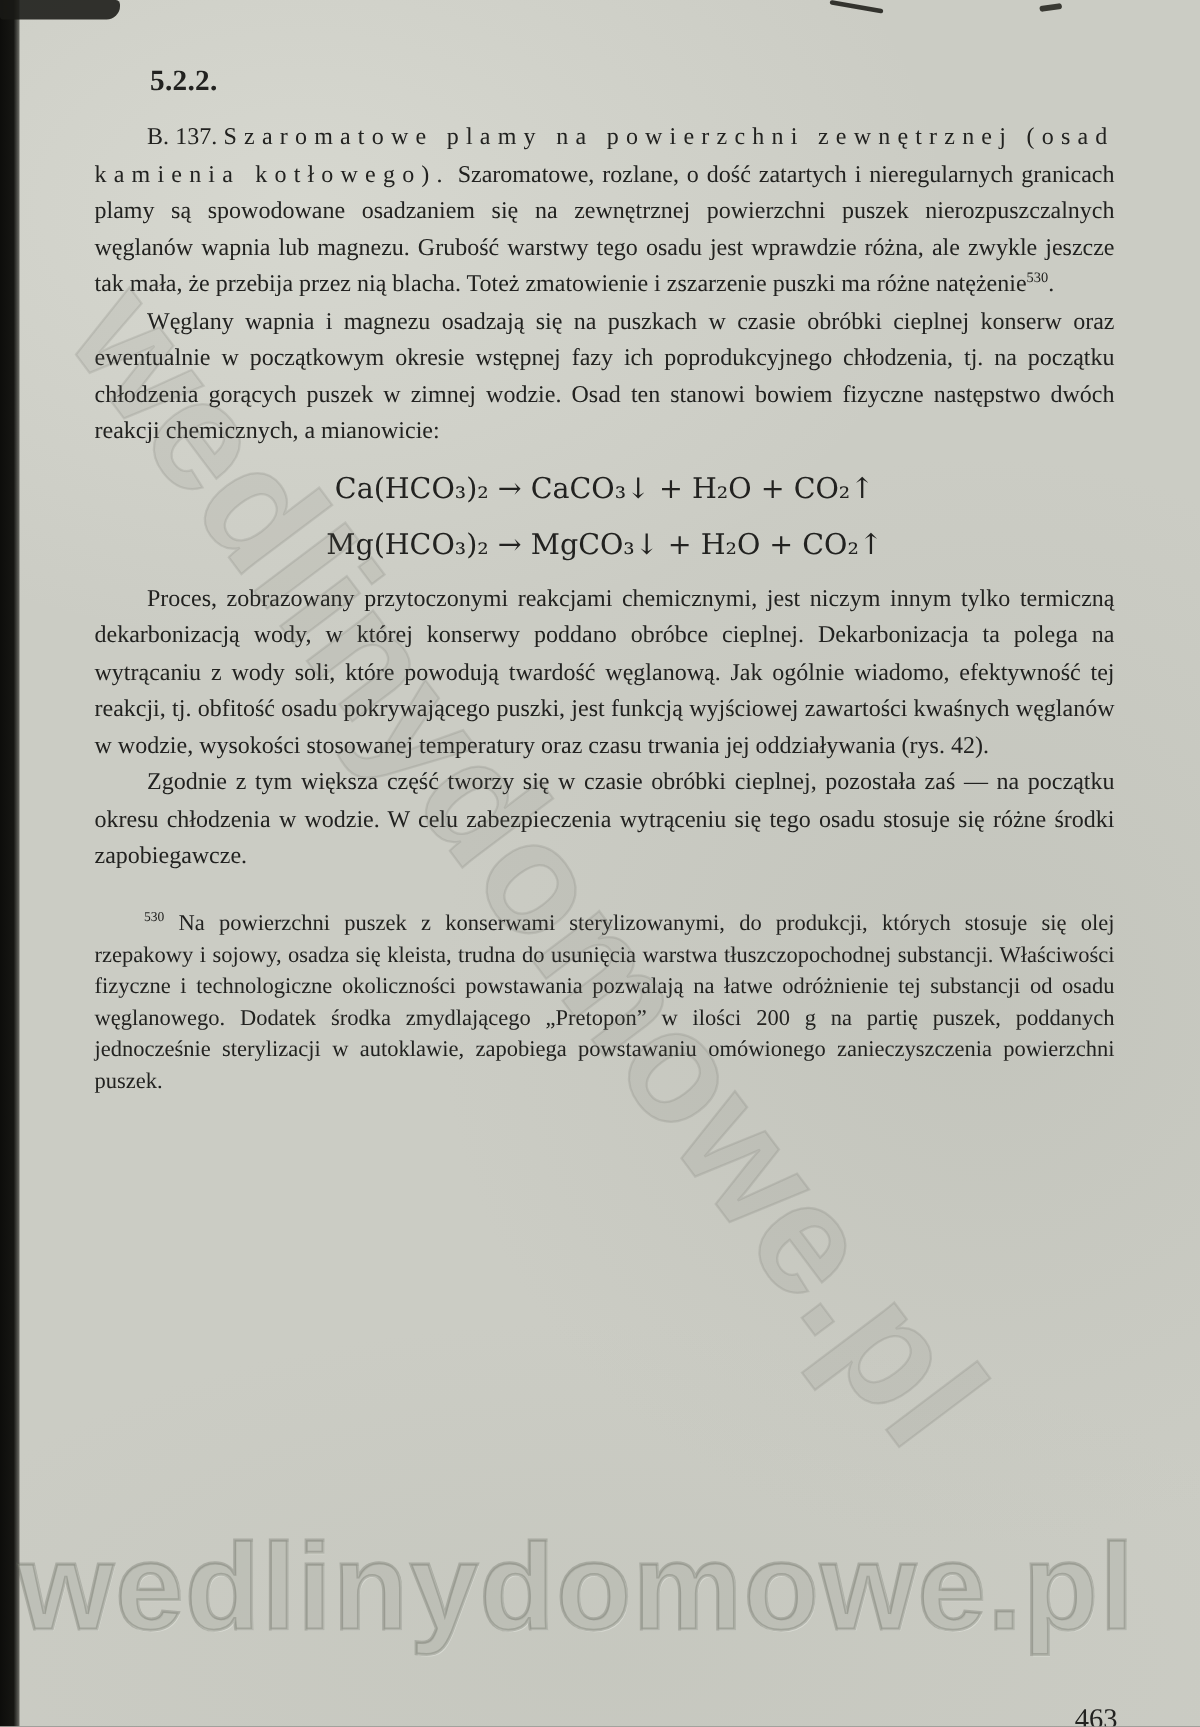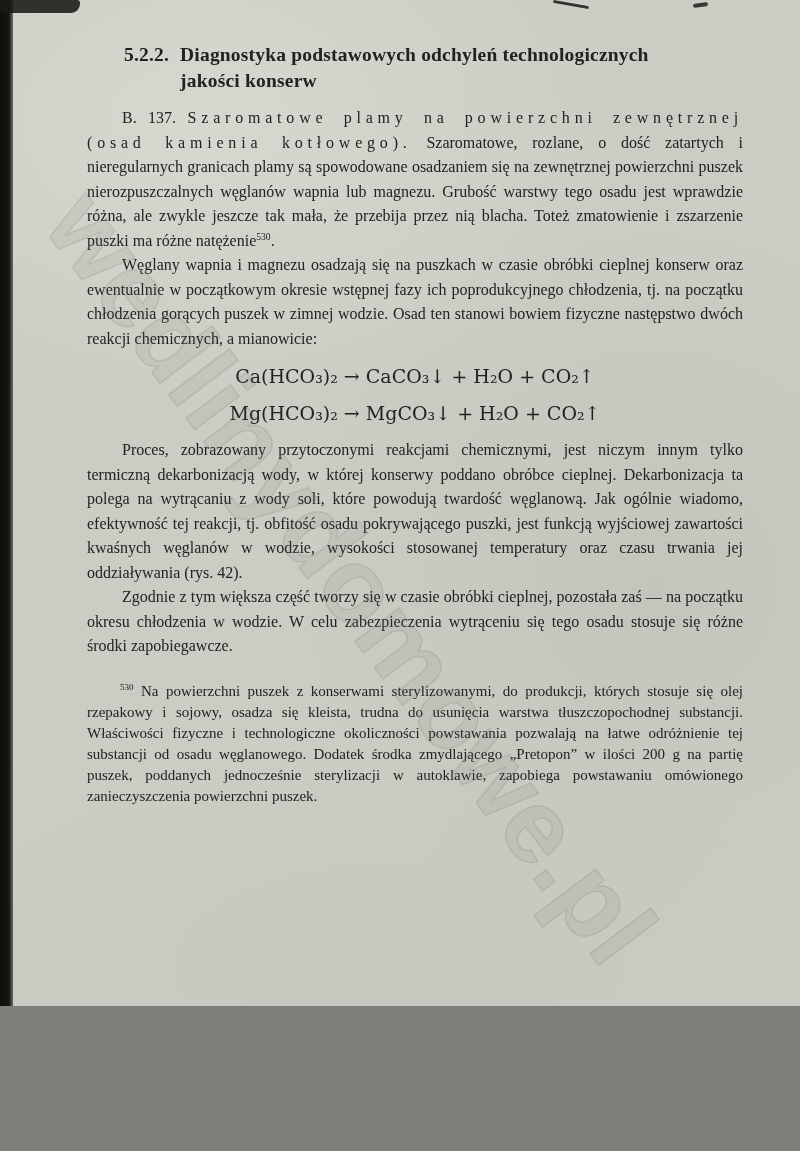--- a/index.html
+++ b/index.html
@@ -1,26 +1,25 @@
 <!DOCTYPE html>
 <html><head>
 <meta charset="utf-8">
 <style>
   * { margin:0; padding:0; box-sizing:border-box; }
   html,body { background:#7e7e7a; }
   .page {
-    position:relative; width:800px; height:1006px; margin:0 auto; overflow:hidden;
+    position:relative; width:800px; height:1151px; margin:0 auto; overflow:hidden;
     background:
       radial-gradient(ellipse 620px 420px at 25% 12%, rgba(224,225,217,.55), transparent 70%),
       radial-gradient(ellipse 520px 520px at 82% 58%, rgba(184,186,177,.40), transparent 70%),
       radial-gradient(ellipse 700px 320px at 50% 96%, rgba(193,195,186,.50), transparent 70%),
       #cbccc4;
     font-family:"Liberation Serif", serif;
     color:#222220;
-    padding-left:24px;
   }
   
   .scan-edge-left { position:absolute; left:0; top:0; width:13px; height:1151px;
     background:linear-gradient(90deg,#0d0d0b 0%, #161613 70%, rgba(30,30,26,.55) 100%); }
   .scan-blotch-topleft { position:absolute; left:0; top:0; width:80px; height:13px;
     background:#191916; border-radius:0 3px 9px 2px; opacity:.88; }
   .scan-scratch-top { position:absolute; left:553px; top:3px; width:36px; height:3px;
     background:#33332e; transform:rotate(10deg); border-radius:2px; }
   .scan-speck-topright { position:absolute; left:693px; top:3px; width:15px; height:4px;
     background:#3a3a34; transform:rotate(-8deg); border-radius:2px; }
@@ -62,24 +61,20 @@
 
   <div class="scan-edge-left"></div>
   <div class="scan-blotch-topleft"></div>
   <div class="scan-scratch-top"></div>
   <div class="scan-speck-topright"></div>
 
   <div class="content">
 
     <h1 class="heading">
       <span>5.2.2.</span>
-      <span>
-        <span>Diagnostyka podstawowych odchyleń technologicznych</span><br>
-        <span>jakości konserw</span>
-      </span>
     </h1>
 
 
     <p class="para"><span>B. 137. </span><span class="emphasis">Szaromatowe plamy na powierzchni zewnętrznej (osad kamienia kotłowego).</span><span> Szaromatowe, rozlane, o dość zatartych i nieregularnych granicach plamy są spowodowane osadzaniem się na zewnętrznej powierzchni puszek nierozpuszczalnych węglanów wapnia lub magnezu. Grubość warstwy tego osadu jest wprawdzie różna, ale zwykle jeszcze tak mała, że przebija przez nią blacha. Toteż zmatowienie i zszarzenie puszki ma różne natężenie</span><sup>530</sup><span>.</span></p>
 
     <p class="para">Węglany wapnia i magnezu osadzają się na puszkach w czasie obróbki cieplnej konserw oraz ewentualnie w początkowym okresie wstępnej fazy ich poprodukcyjnego chłodzenia, tj. na początku chłodzenia gorących puszek w zimnej wodzie. Osad ten stanowi bowiem fizyczne następstwo dwóch reakcji chemicznych, a mianowicie:</p>
 
     <div class="equations">
       <div class="eq">Ca(HCO₃)₂ → CaCO₃↓ + H₂O + CO₂↑</div>
       <div class="eq">Mg(HCO₃)₂ → MgCO₃↓ + H₂O + CO₂↑</div>

